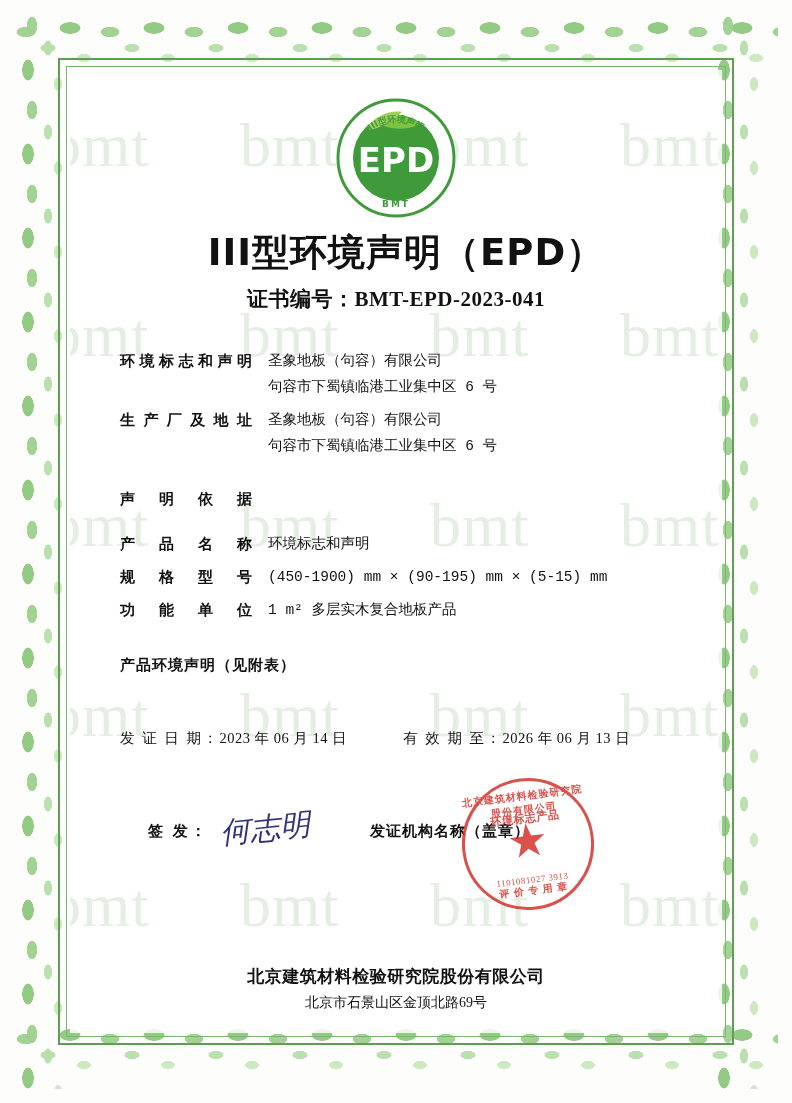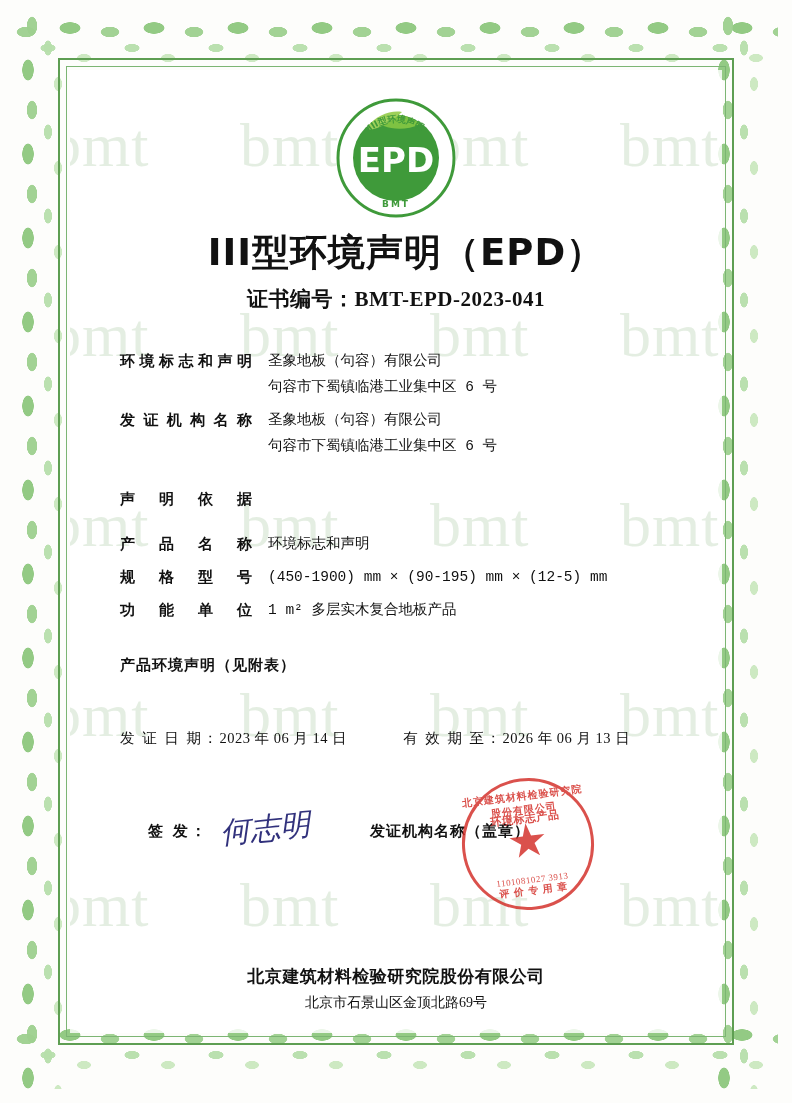--- a/index.html
+++ b/index.html
@@ -374,42 +374,42 @@
 
   <div class="fields">
     <div class="row">
       <div class="label">环境标志和声明</div>
       <div class="value">
         <span>圣象地板（句容）有限公司</span>
         <span class="line2">句容市下蜀镇临港工业集中区 6 号</span>
       </div>
     </div>
     <div class="row">
-      <div class="label">发证机构名称</div>
+      <div class="label">生产厂及地址</div>
       <div class="value">
         <span>圣象地板（句容）有限公司</span>
         <span class="line2">句容市下蜀镇临港工业集中区 6 号</span>
       </div>
     </div>
 
     <div class="gap-lg"></div>
 
     <div class="row">
       <div class="label">声明依据</div>
     </div>
 
     <div class="gap-md"></div>
 
     <div class="row">
       <div class="label">产品名称</div>
       <div class="value">环境标志和声明</div>
     </div>
     <div class="row">
       <div class="label">规格型号</div>
-      <div class="value">(450-1900) mm × (90-195) mm × (12-5) mm</div>
+      <div class="value">(450-1900) mm × (90-195) mm × (5-15) mm</div>
     </div>
     <div class="row">
       <div class="label">功能单位</div>
       <div class="value">1 m² 多层实木复合地板产品</div>
     </div>
   </div>
 
   <div class="section-note">产品环境声明（见附表）</div>
 
   <div class="dates">

